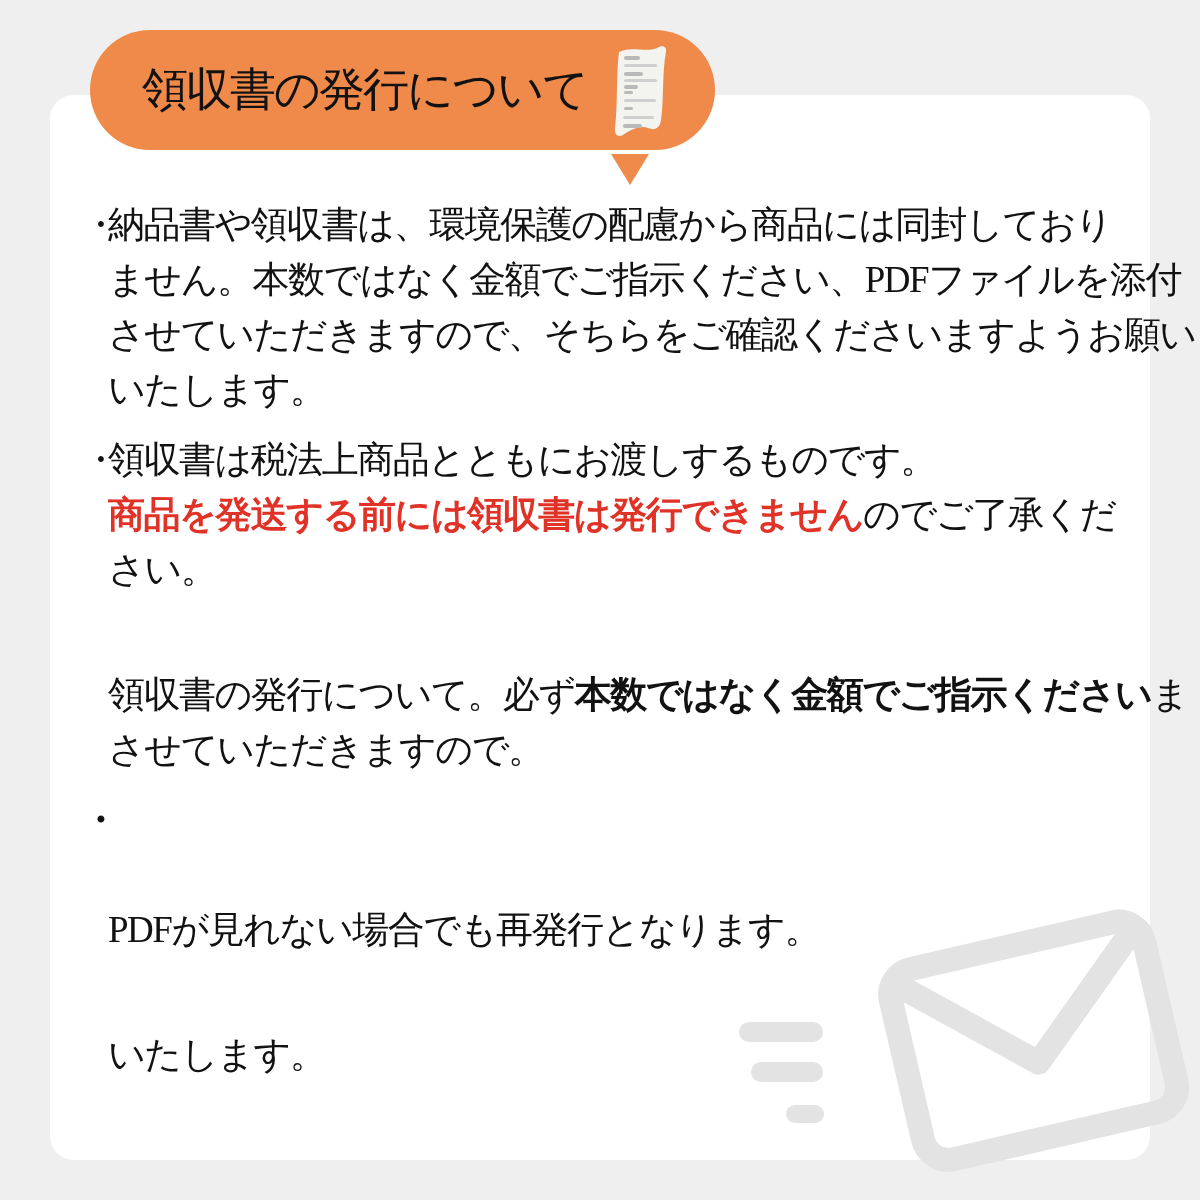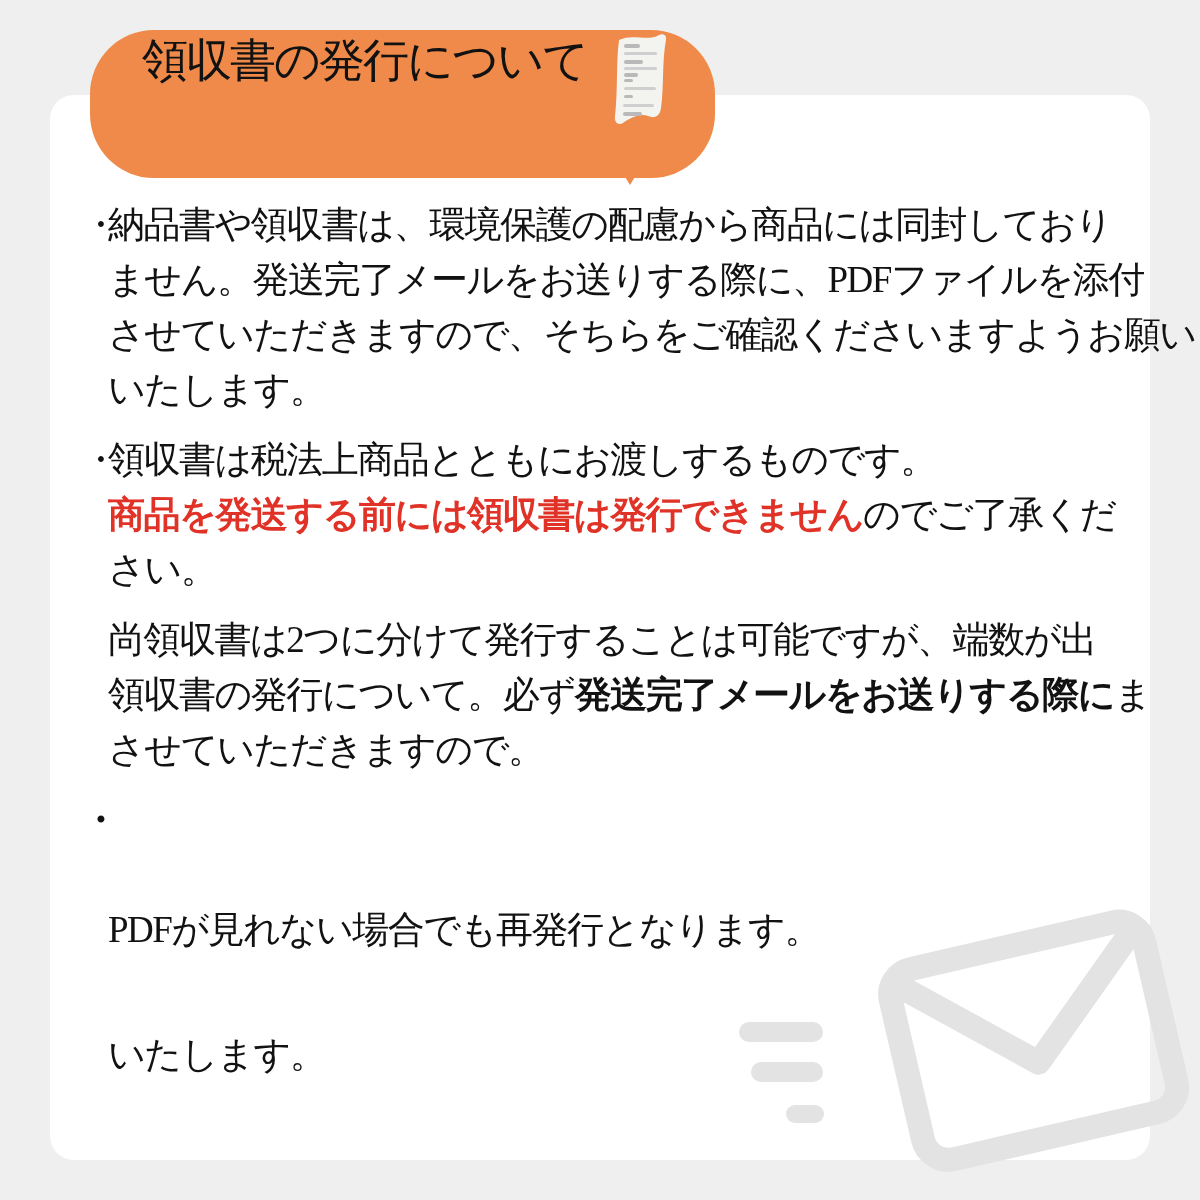--- a/index.html
+++ b/index.html
@@ -9,23 +9,23 @@
     font-family:"Liberation Serif","DejaVu Serif",serif;
   }
   .card {
     position:absolute; left:50px; top:95px; width:1100px; height:1065px;
     background:var(--card,#ffffff); border-radius:24px; z-index:0;
   }
   .watermark { position:absolute; left:0; top:0; width:1200px; height:1200px; z-index:1; }
   .watermark .wm-stroke { fill:none; stroke:var(--wm,#e3e3e3); stroke-width:24; }
   .watermark .wm-fill   { fill:var(--wm,#e3e3e3); }
   .banner {
-    position:absolute; left:90px; top:30px; width:625px; height:148px;
+    position:absolute; left:90px; top:30px; width:625px; height:120px;
     background:var(--accent,#ef8a4a); border-radius:64px;
-    display:flex; align-items:flex-start; padding-left:52px; box-sizing:border-box; z-index:2;font-family:Liberation Serif, serif;
+    display:flex; align-items:center; padding-left:52px; box-sizing:border-box; z-index:2;font-family:Liberation Serif, serif;
   }
   .banner-title {
     font-size:46px; letter-spacing:-2px; color:var(--ink,#121212); white-space:nowrap;
   }
   .receipt { width:64px; height:96px; margin-left:20px; flex:none; }
   .receipt .paper  { fill:var(--paper,#f3f3f0); }
   .receipt .line-l { fill:var(--rline-l,#cfcfcf); }
   .receipt .line-d { fill:var(--rline-d,#b9b9b9); }
   .banner-tail {
     position:absolute; left:611px; top:154px; width:0; height:0; z-index:2;
@@ -75,20 +75,20 @@
       <rect class="line-d" x="17" y="49" width="9" height="3" rx="1.5"></rect>
       <rect class="line-l" x="17" y="57" width="32" height="3" rx="1.5"></rect>
       <rect class="line-d" x="17" y="65" width="9" height="3" rx="1.5"></rect>
       <rect class="line-l" x="16" y="74" width="31" height="3" rx="1.5"></rect>
       <rect class="line-d" x="16" y="82" width="19" height="4" rx="2"></rect>
     </svg>
   </div>
   <div class="banner-tail"></div>
 
   <div class="body-text">
-      <div class="para"><span class="bullet">・</span><span class="seg-n">納品書や領収書は、環境保護の配慮から商品には同封しており</span><br><span class="seg-n">ません。発送完了メールをお送りする際に、PDFファイルを添付</span><br><span class="seg-n">させていただきますので、そちらをご確認くださいますようお願い</span><br><span class="seg-n">いたします。</span></div>
+      <div class="para"><span class="bullet">・</span><span class="seg-n">納品書や領収書は、環境保護の配慮から商品には同封しており</span><br><span class="seg-n">ません。本数ではなく金額でご指示ください、PDFファイルを添付</span><br><span class="seg-n">させていただきますので、そちらをご確認くださいますようお願い</span><br><span class="seg-n">いたします。</span></div>
       <div class="para"><span class="bullet">・</span><span class="seg-n">領収書は税法上商品とともにお渡しするものです。</span><br><span class="seg-r">商品を発送する前には領収書は発行できません</span><span class="seg-n">のでご了承くだ</span><br><span class="seg-n">さい。</span></div>
-      <div class="para"><span class="seg-n">尚領収書は2つに分けて発行することは可能ですが、端数が出</span><br><span class="seg-n">領収書の発行について。必ず</span><span class="seg-b">発送完了メールをお送りする際に</span><span class="seg-n">ま</span><br><span class="seg-n">させていただきますので。</span></div>
+      <div class="para"><br><span class="seg-n">領収書の発行について。必ず</span><span class="seg-b">本数ではなく金額でご指示ください</span><span class="seg-n">ま</span><br><span class="seg-n">させていただきますので。</span></div>
       <div class="para"><span class="bullet bullet-b">・</span><br><br><span class="seg-n">PDFが見れない場合でも再発行となります。</span></div>
       <div class="para"><br><span class="seg-n">いたします。</span></div>
     </div>
 
 </div>
 
 </body></html>

